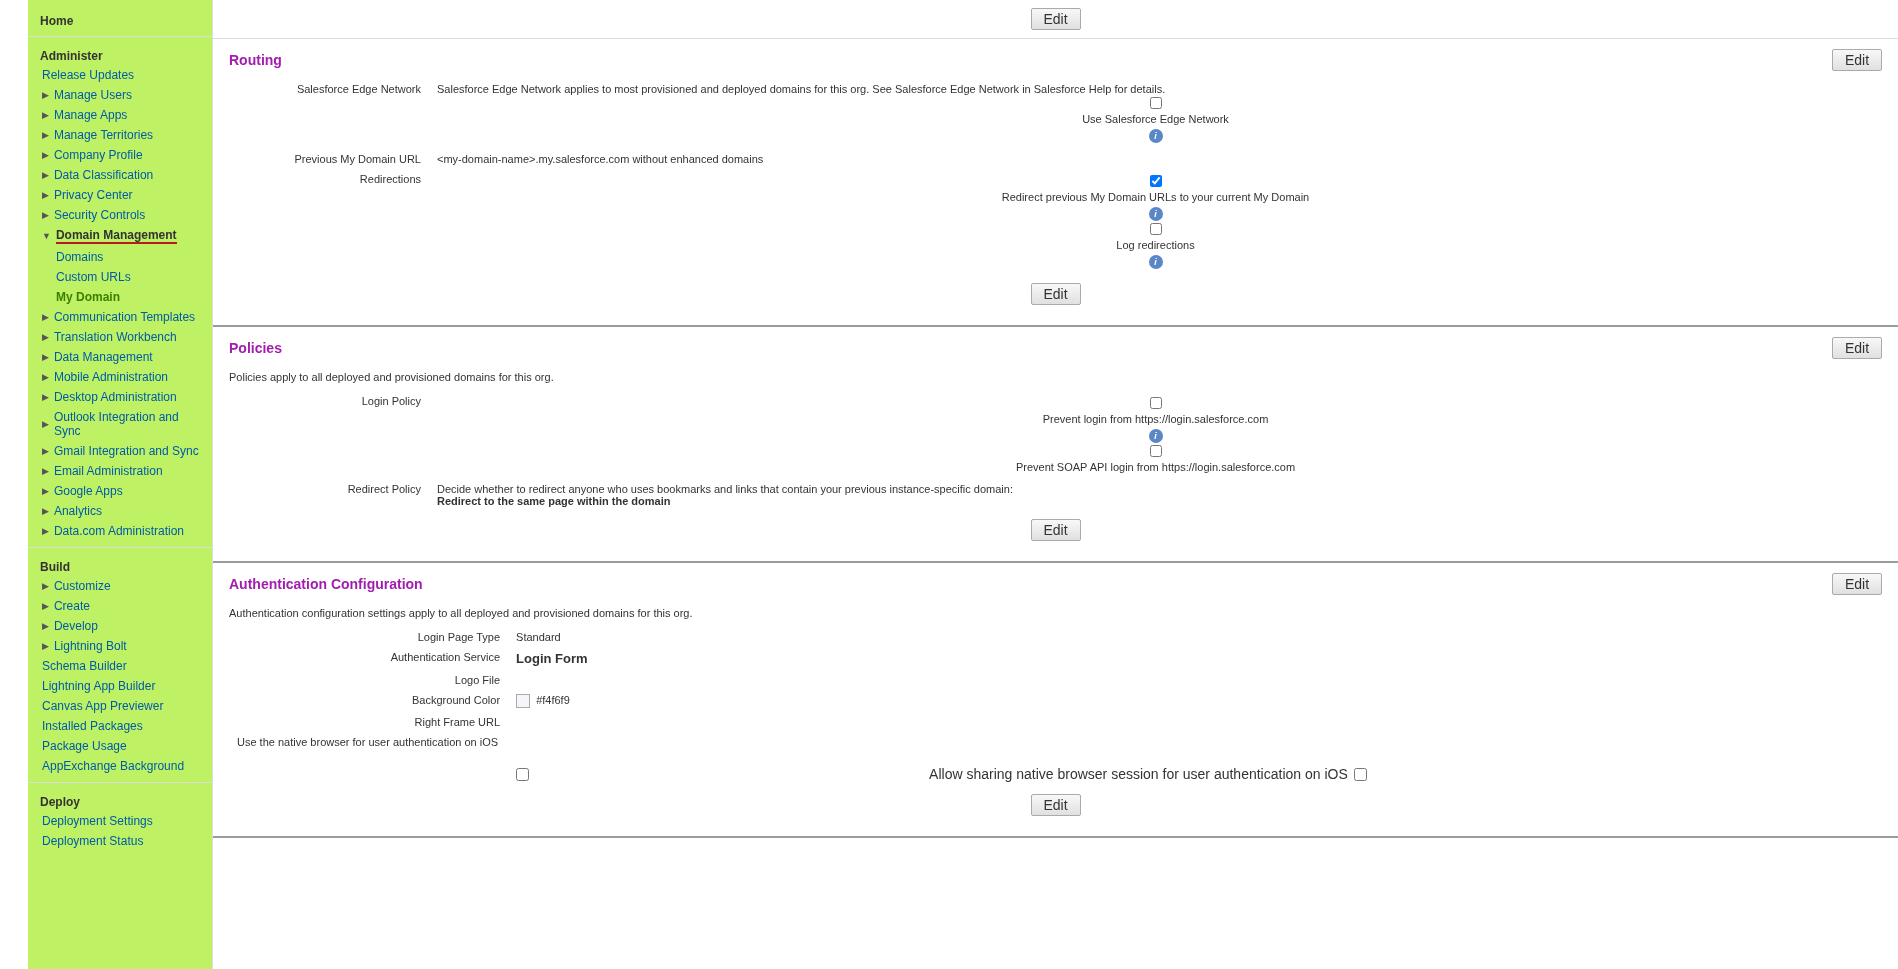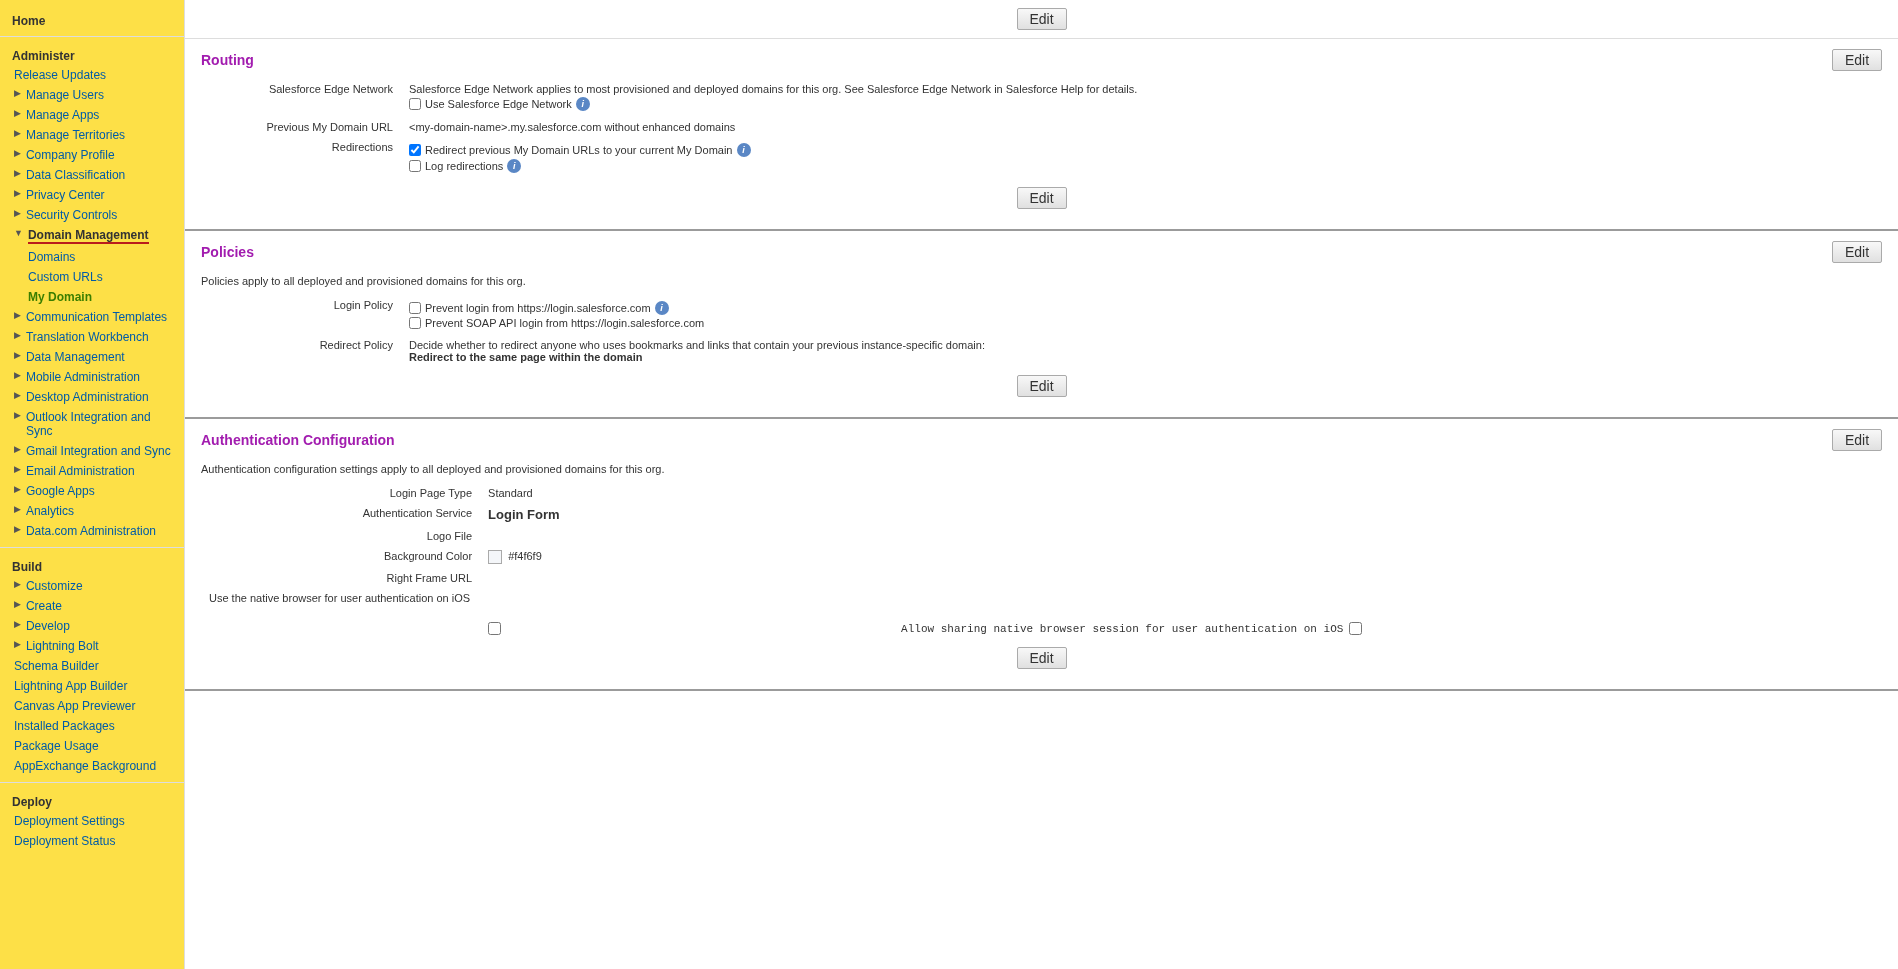--- a/index.html
+++ b/index.html
@@ -2,37 +2,39 @@
 <html><head>
   <meta charset="utf-8">
   <style>
     * { box-sizing: border-box; margin: 0; padding: 0; }
     body { font-family: Arial, sans-serif; font-size: 12px; color: #333; background: #fff; display: flex; height: 100vh; overflow: hidden; }
 
     
     #sidebar {
       width: 185px;
       min-width: 185px;
-      background: #fde047;
+      background: #bef264;
       border-right: 1px solid #ddd;
       overflow-y: auto;
       padding: 8px 0;
       font-size: 12px;
+      margin-left: 28px;
     }
     .sidebar-section-title {
       font-weight: bold;
       padding: 6px 12px 2px 12px;
       color: #333;
       font-size: 12px;
     }
     .sidebar-item {
       padding: 3px 12px 3px 14px;
       color: #015ba7;
       cursor: pointer;
       display: flex;
+      align-items: center;
       gap: 3px;
       font-size: 12px;
     }
     .sidebar-item.active { color: #333; font-weight: bold; }
     .sidebar-item .arrow {
       font-size: 9px;
       color: #555;
       margin-right: 2px;
     }
     .sidebar-sub-item {
@@ -108,20 +110,21 @@
       color: #333;
       font-size: 11px;
       margin-top: 30px;
     }
 
     .checkbox-row {
       display: flex;
       align-items: center;
       gap: 4px;
       margin: 2px 0;
+      flex-direction: column;
     }
     .checkbox-row input[type=checkbox] {
       width: 12px;
       height: 12px;
     }
     .info-icon {
       display: inline-block;
       width: 14px;
       height: 14px;
       background: #5a87c5;
@@ -444,21 +447,21 @@
       </tr>
       <tr>
         <td class="field-label">Right Frame URL</td>
         <td class="field-value"></td>
       </tr>
       <tr>
         <td class="field-label" style="text-align:right;padding-right:10px;">Use the native browser for user authentication on iOS</td>
         <td class="field-value" style="display:flex;align-items:center;gap:400px;">
           <input type="checkbox" style="">
           <div style="display:flex;align-items:center;gap:6px;">
-            <span style="text-align:right;font-size:11px;font-family:Liberation Mono, monospace;">Allow sharing native browser session for user authentication on iOS</span>
+            <span style="text-align:right;font-size:14px;">Allow sharing native browser session for user authentication on iOS</span>
             <input type="checkbox" style="">
           </div>
         </td>
       </tr>
     </tbody>
       </table>
     <div class="bottom-edit-row">
       <button class="edit-btn">Edit</button>
     </div>
   </div>

